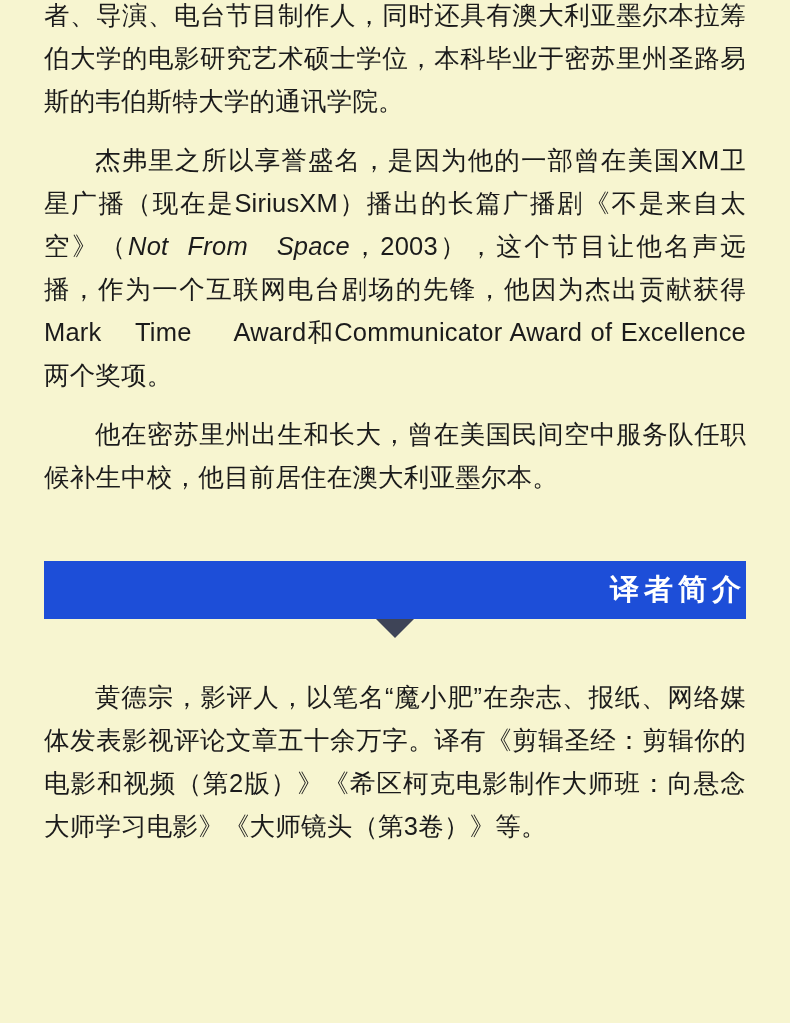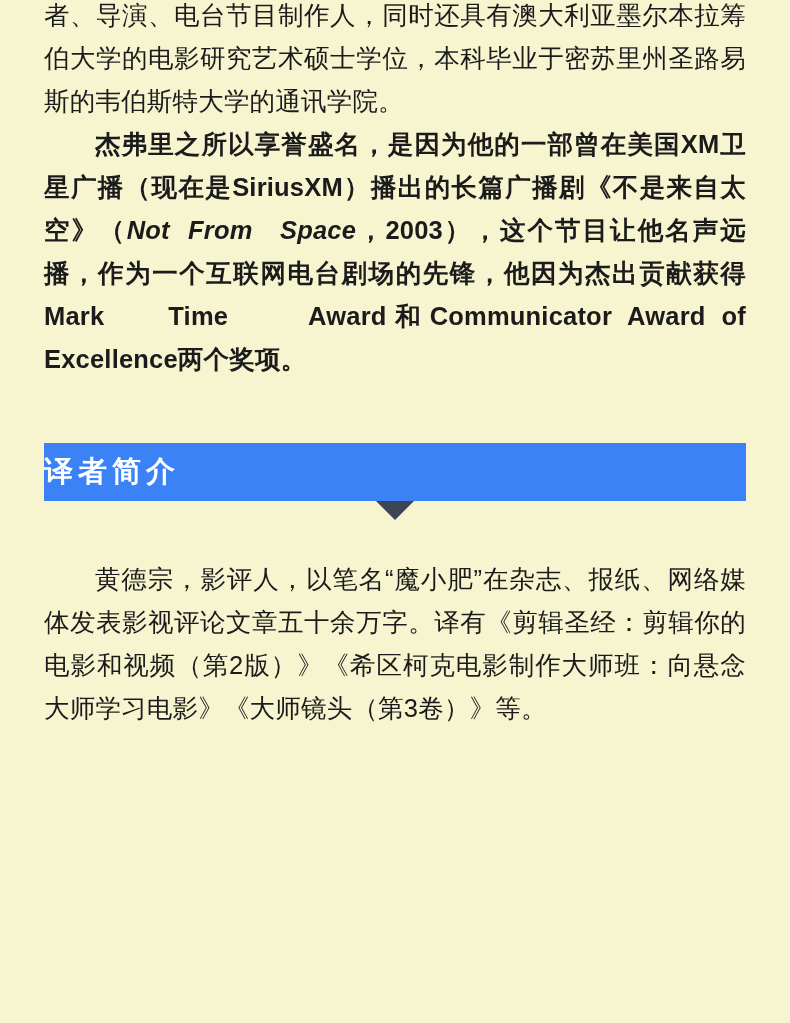--- a/index.html
+++ b/index.html
@@ -25,47 +25,46 @@
   .para {
     font-size: 25.5px;
     line-height: 43px;
     color: #1b1b1b;
     text-align: justify;
     text-justify: inter-ideograph;
     letter-spacing: 0.2px;
     margin: 0;
   }
   .para + .para {
-    margin-top: 0px;
-    font-weight: bold;
+    margin-top: 16px;
   }
   .indent {
     text-indent: 2em;
   }
   .ital {
     font-style: italic;
   }
   .partial-top {
     margin-top: -6px;
   }
   .gap-md { height: 38px; }
   .gap-lg { height: 62px; }
 
   
   .banner-wrap {
     position: relative;
     width: 702px;
     margin: 0 auto;
   }
   .banner {
-    background: #3b82f6;
+    background: #1d4ed8;
     height: 58px;
     display: flex;
     align-items: center;
-    justify-content: flex-start;
+    justify-content: flex-end;
   }
   .banner-title {
     color: #ffffff;
     font-size: 29px;
     font-weight: bold;
     letter-spacing: 5px;
   }
   .banner-notch {
     width: 0;
     height: 0;
@@ -78,20 +77,21 @@
 </head>
 <body>
 
 <div class="page">
 
   <p class="para partial-top">者、导演、电台节目制作人，同时还具有澳大利亚墨尔本拉筹伯大学的电影研究艺术硕士学位，本科毕业于密苏里州圣路易斯的韦伯斯特大学的通讯学院。</p>
 
   <p class="para indent">杰弗里之所以享誉盛名，是因为他的一部曾在美国XM卫星广播（现在是SiriusXM）播出的长篇广播剧《不是来自太空》（<span class="ital">Not&nbsp;&nbsp;From&nbsp;&nbsp;&nbsp;Space</span>，2003），这个节目让他名声远播，作为一个互联网电台剧场的先锋，他因为杰出贡献获得Mark&nbsp;&nbsp;&nbsp;&nbsp;Time&nbsp;&nbsp;&nbsp;&nbsp;&nbsp;Award和Communicator Award of Excellence两个奖项。</p>
 
 
+  <p class="para indent">他在密苏里州出生和长大，曾在美国民间空中服务队任职候补生中校，他目前居住在澳大利亚墨尔本。</p>
 
   <div class="gap-lg"></div>
 
   <div class="banner-wrap">
     <div class="banner">
       <span class="banner-title">译者简介</span>
     </div>
     <div class="banner-notch"></div>
   </div>
 

